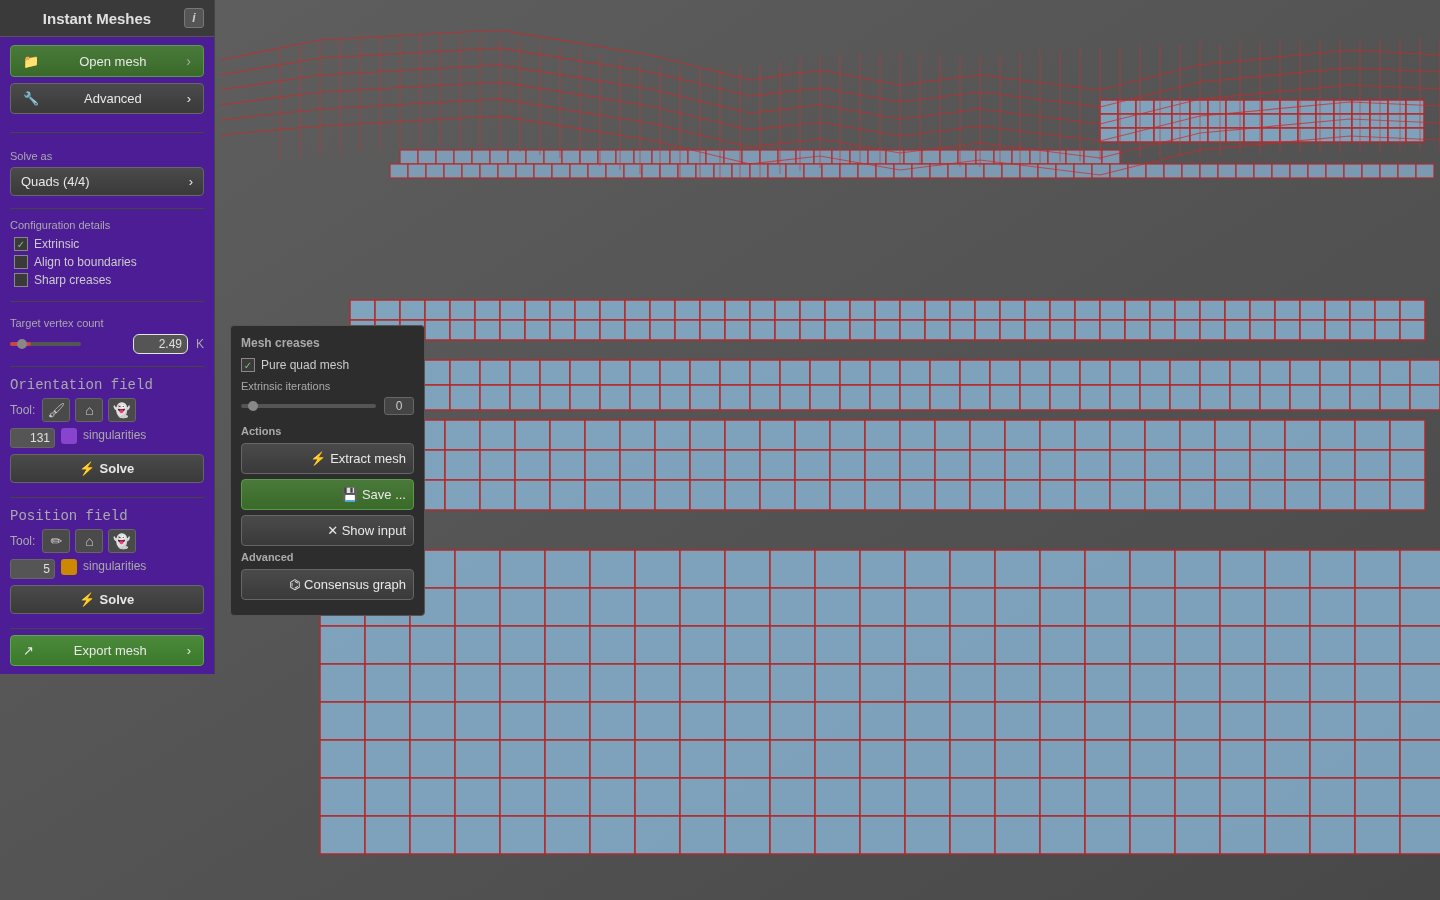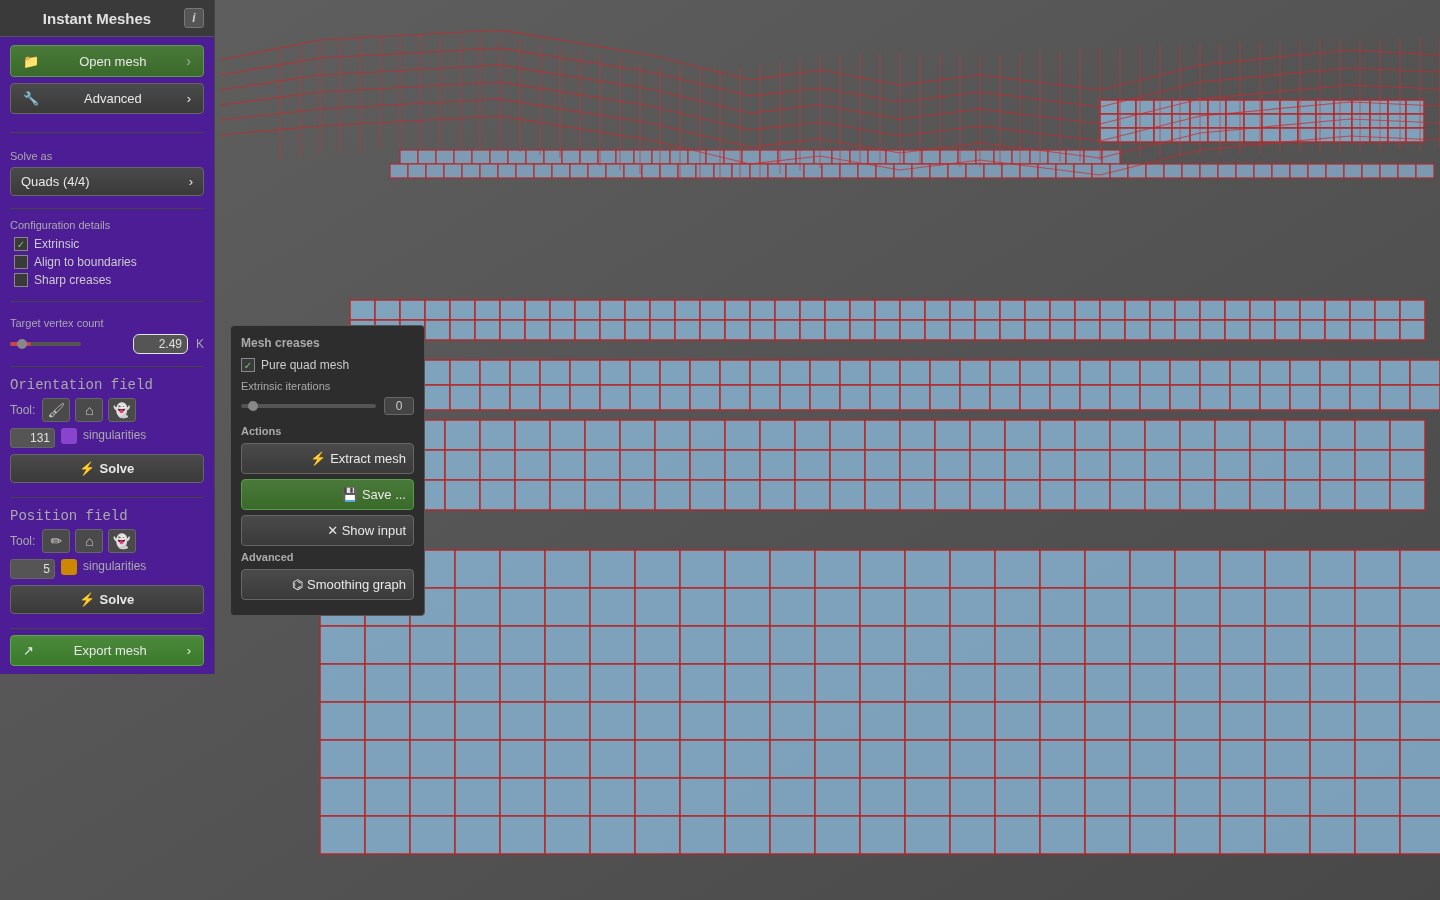--- a/index.html
+++ b/index.html
@@ -1297,15 +1297,15 @@
   </button>
   <button class="popup-btn popup-btn-save">
     <span>💾 Save ...</span>
   </button>
   <button class="popup-btn">
     <span>✕ Show input</span>
   </button>
 
   <div class="advanced-title">Advanced</div>
   <button class="popup-btn">
-    <span>⌬ Smoothing graph</span>
+    <span>⌬ Consensus graph</span>
   </button>
 </div>
 
 </body></html>

